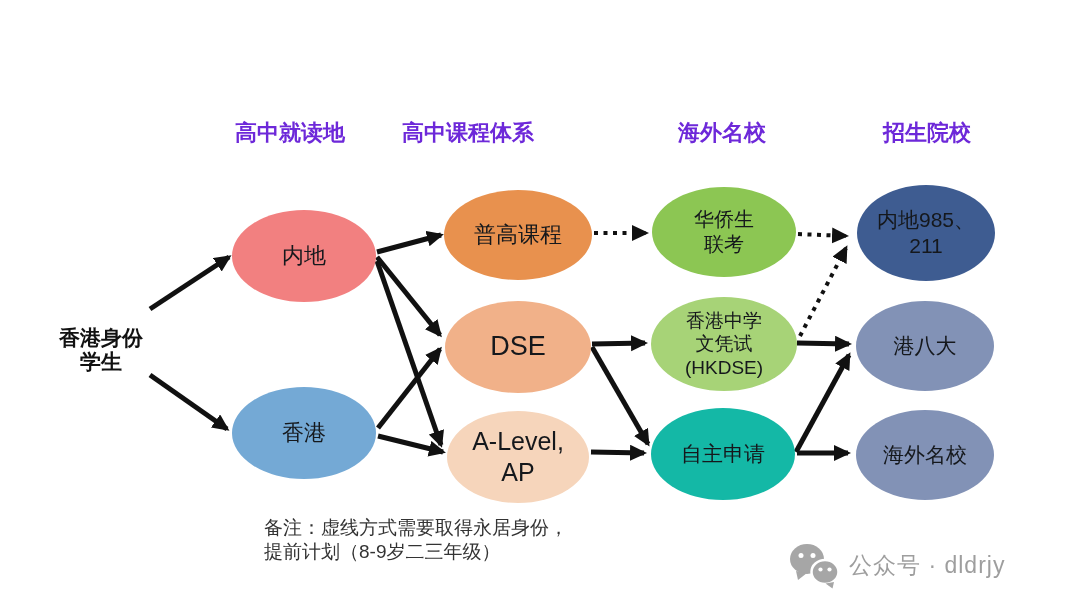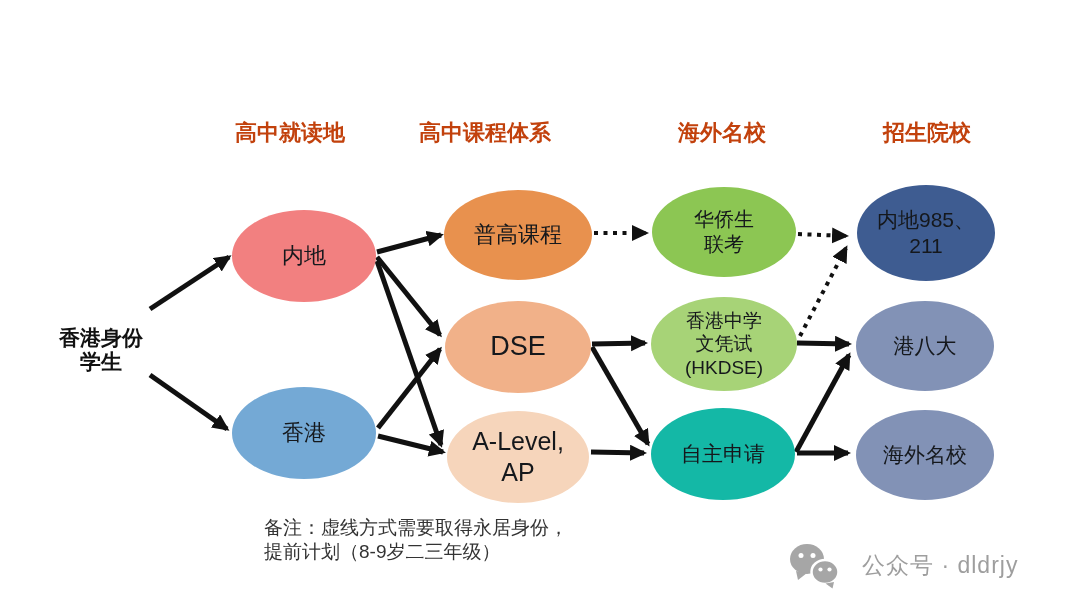--- a/index.html
+++ b/index.html
@@ -6,50 +6,50 @@
   .stage{
     position:relative;width:1080px;height:608px;background:#fff;overflow:hidden;
     font-family:"Liberation Sans","DejaVu Sans",sans-serif;
   }
   .page-title{
     position:absolute;left:28px;top:26px;margin:0;
     font-size:29px;font-weight:bold;color:#1B50B0;letter-spacing:1px;
   }
   .col-header{
     position:absolute;top:118px;transform:translateX(-50%);
-    font-size:22px;font-weight:bold;color:#c2410c;white-space:nowrap;
+    font-size:22px;font-weight:bold;color:#6d28d9;white-space:nowrap;
   }
   .source-label{
     position:absolute;left:40px;top:326px;width:122px;text-align:center;
     font-size:21px;font-weight:bold;color:#111;line-height:24px;
   }
   #edge-layer{position:absolute;left:0;top:0;pointer-events:none;}
   .node{
     position:absolute;border-radius:50%;
     display:flex;flex-direction:column;align-items:center;justify-content:center;
     text-align:center;color:#15181c;line-height:1.24;
   }
   .note{
     position:absolute;left:264px;top:516px;
     font-size:19px;color:#333;line-height:24px;
   }
   .footer{
     position:absolute;left:788px;top:542px;
-    display:flex;align-items:center;gap:22px;color:#9E9E9E;
+    display:flex;align-items:center;gap:9px;color:#9E9E9E;
   }
   .footer-text{font-size:23px;letter-spacing:1px;white-space:nowrap;}
 </style>
 </head>
 <body>
 
 <div class="stage">
 
 
   <div class="col-header" style="left:290px">高中就读地</div>
-  <div class="col-header" style="left:485px">高中课程体系</div>
+  <div class="col-header" style="left:468px">高中课程体系</div>
   <div class="col-header" style="left:722px">海外名校</div>
   <div class="col-header" style="left:927px">招生院校</div>
 
   <div class="source-label">
     <div>香港身份</div>
     <div>学生</div>
   </div>
 
   <svg id="edge-layer" width="1080" height="608">
     <defs>

